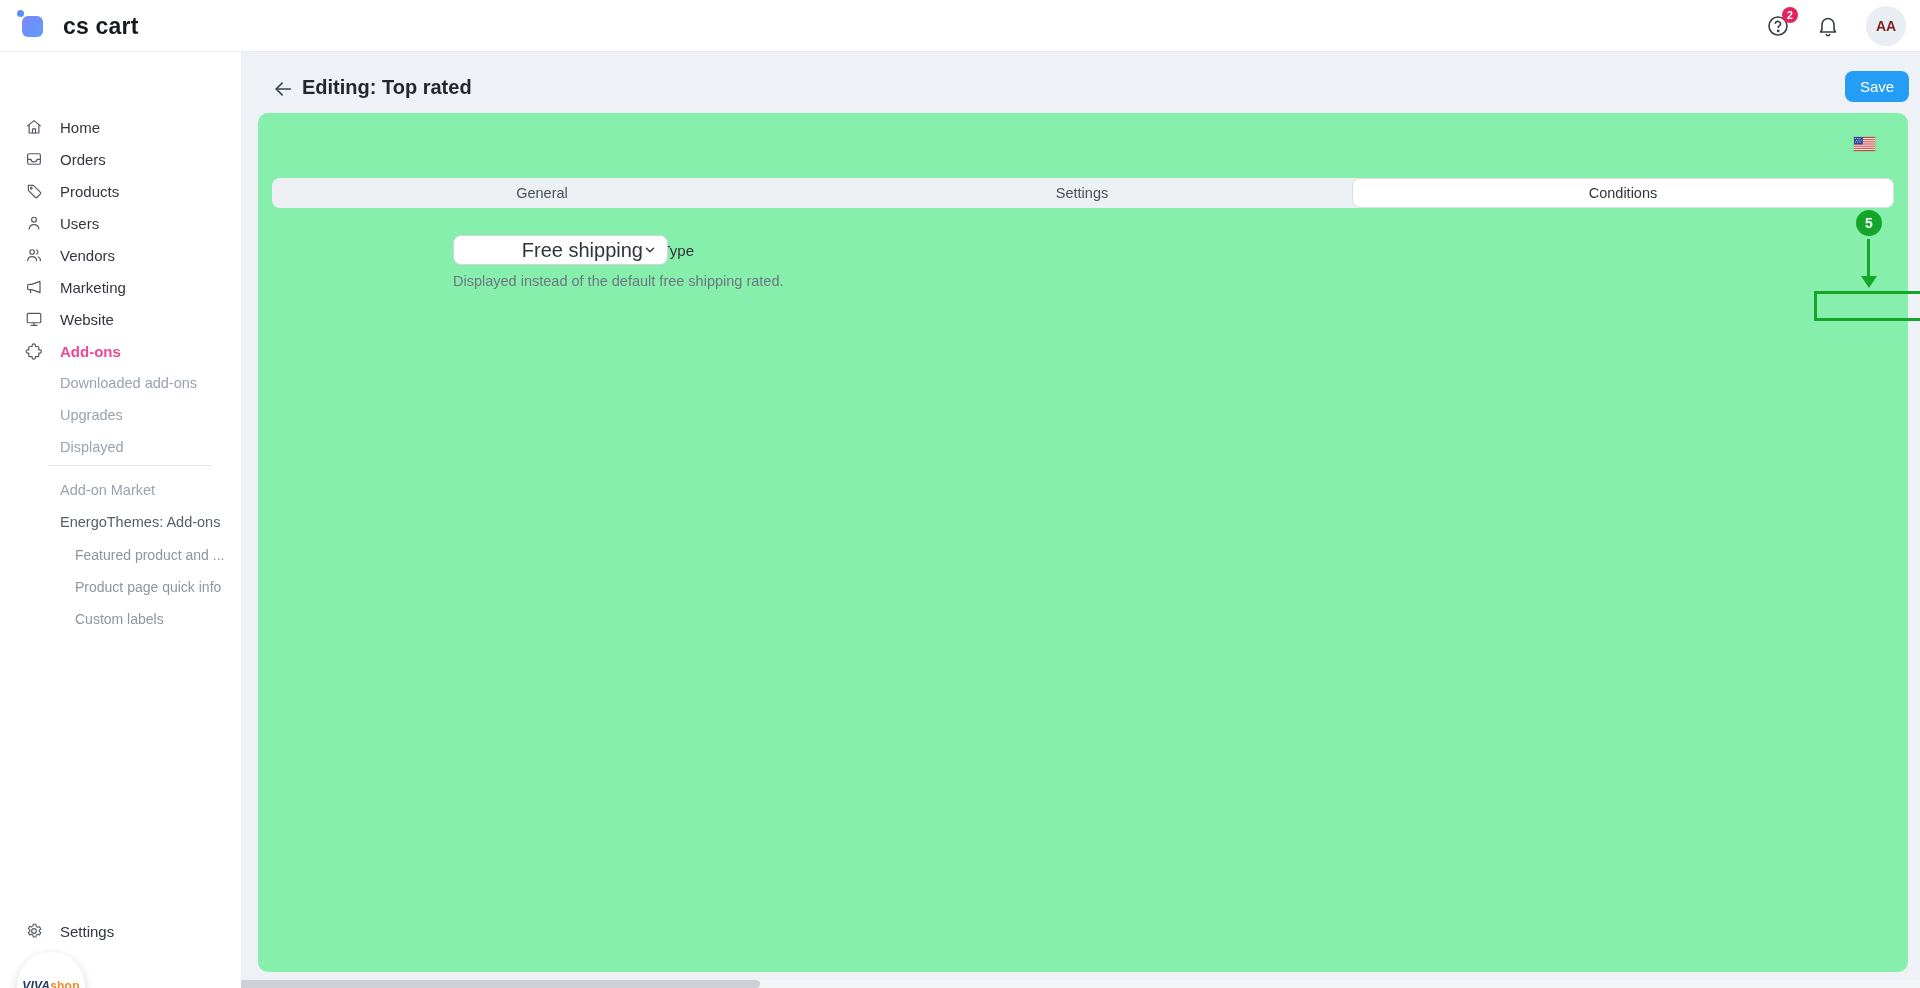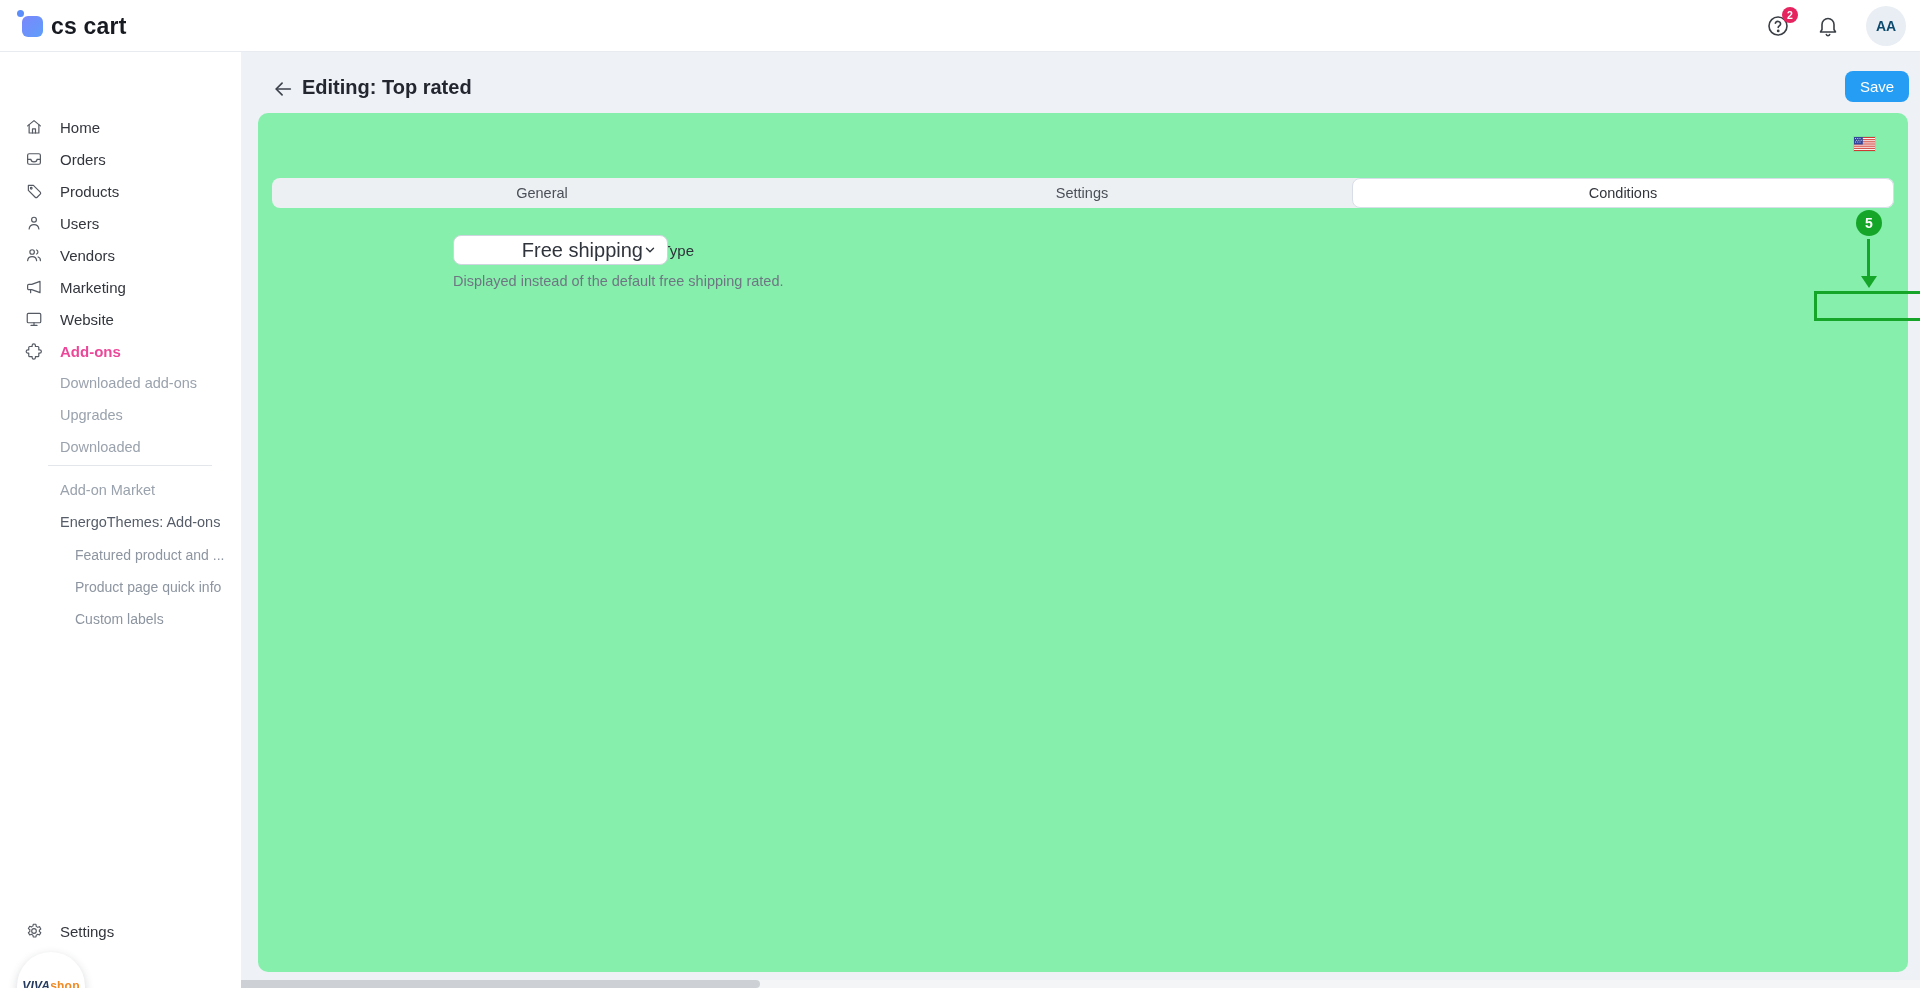--- a/index.html
+++ b/index.html
@@ -16,21 +16,21 @@
   .topbar {
     position:absolute; left:0; top:0; width:1920px; height:52px;
     background:#ffffff; border-bottom:1px solid #e8ebf0; z-index:20;
   }
   .logo { position:absolute; left:17px; top:10px; display:flex; align-items:center; cursor:pointer; }
   .logo-mark { position:relative; width:34px; height:32px; }
   .logo-dot { position:absolute; left:0; top:0; width:7px; height:7px; border-radius:50%;
     background:#5b8efa; }
   .logo-square { position:absolute; left:5px; top:6px; width:21px; height:21px; border-radius:6px;
     background:linear-gradient(135deg,#7b87fb 0%,#5e9efa 100%); }
-  .logo-text { font-size:23px; font-weight:600; color:#171a21; letter-spacing:.2px; }
+  .logo-text { font-size:23px; font-weight:600; color:#171a21; letter-spacing:.2px; margin-left:12px; }
 
   .search-wrap {
     position:absolute; left:667px; top:9px; width:580px; height:32px;
     background:#fff; border:1px solid #d9dde3; border-radius:4px;
     display:flex; align-items:center;
   }
   .search-input {
     flex:1; border:none; outline:none; background:transparent;
     font-family:"Liberation Sans",sans-serif; font-size:14px; color:#33363d;
     padding:0 12px;
@@ -41,21 +41,21 @@
   .topbar-right { position:absolute; right:14px; top:0; height:52px; display:flex; align-items:center; gap:26px; }
   .help-wrap { position:relative; width:24px; height:24px; cursor:pointer; color:#3a3f46; }
   .help-badge {
     position:absolute; right:-8px; top:-7px; min-width:16px; height:16px; border-radius:8px;
     background:#e5245f; color:#fff; font-size:10.5px; font-weight:700;
     display:flex; align-items:center; justify-content:center; padding:0 4px;
   }
   .bell-wrap { width:24px; height:24px; cursor:pointer; color:#3a3f46; }
   .avatar {
     width:40px; height:40px; border-radius:50%; background:#e9eef4;
-    color:#0c4a6e; font-size:14px; font-weight:700;
+    color:#7f1d1d; font-size:14px; font-weight:700;
     display:flex; align-items:center; justify-content:center; cursor:pointer;
   }
 
   
   .sidebar {
     position:absolute; left:0; top:52px; width:241px; height:936px;
     background:#ffffff; z-index:10;
   }
   .nav-item {
     position:absolute; left:0; width:241px; height:30px;
@@ -238,21 +238,21 @@
 
     <div class="nav-item" style="top:284px">
       <svg class="nav-icon" viewBox="0 0 24 24" fill="none" stroke="currentColor" stroke-width="1.6" stroke-linejoin="round">
         <path d="M9.5 4.8a2.2 2.2 0 0 1 4.4 0V6h3.3c.7 0 1.2.5 1.2 1.2v3.3h1.2a2.2 2.2 0 0 1 0 4.4h-1.2v3.3c0 .7-.5 1.2-1.2 1.2h-3.3v1.2a2.2 2.2 0 0 1-4.4 0v-1.2H6.2c-.7 0-1.2-.5-1.2-1.2v-3.3H3.8a2.2 2.2 0 0 1 0-4.4H5V7.2c0-.7.5-1.2 1.2-1.2h3.3V4.8Z"></path>
       </svg>
       <span class="nav-label bold">Add-ons</span>
     </div>
 
     <span class="sub-label" style="top:323px">Downloaded add-ons</span>
     <span class="sub-label" style="top:355px">Upgrades</span>
-    <span class="sub-label" style="top:387px">Downloaded</span>
+    <span class="sub-label" style="top:387px">Displayed</span>
 
     <div class="side-divider"></div>
 
     <span class="sub-label" style="top:430px">Add-on Market</span>
     <span class="sub-label active-section" style="top:462px">EnergoThemes: Add-ons</span>
 
     <span class="sub-label subsub-label" style="top:495px">Featured product and ...</span>
     <span class="sub-label subsub-label" style="top:527px">Product page quick info</span>
     <span class="sub-label subsub-label" style="top:559px">Custom labels</span>
 

